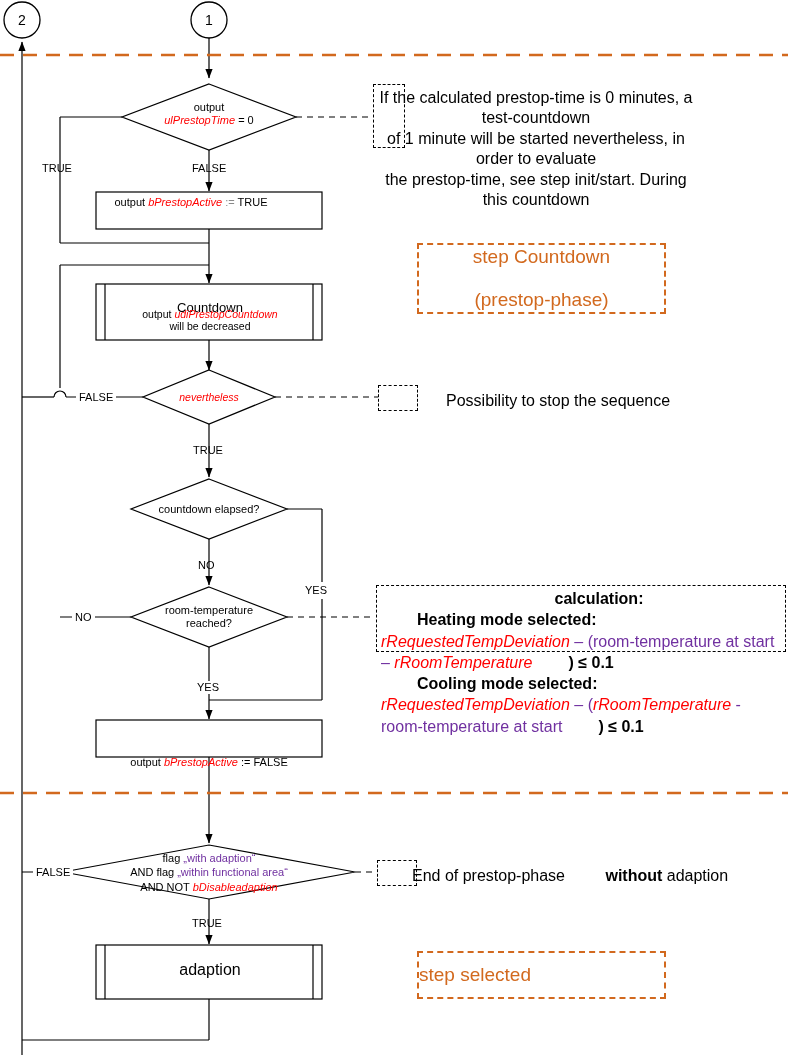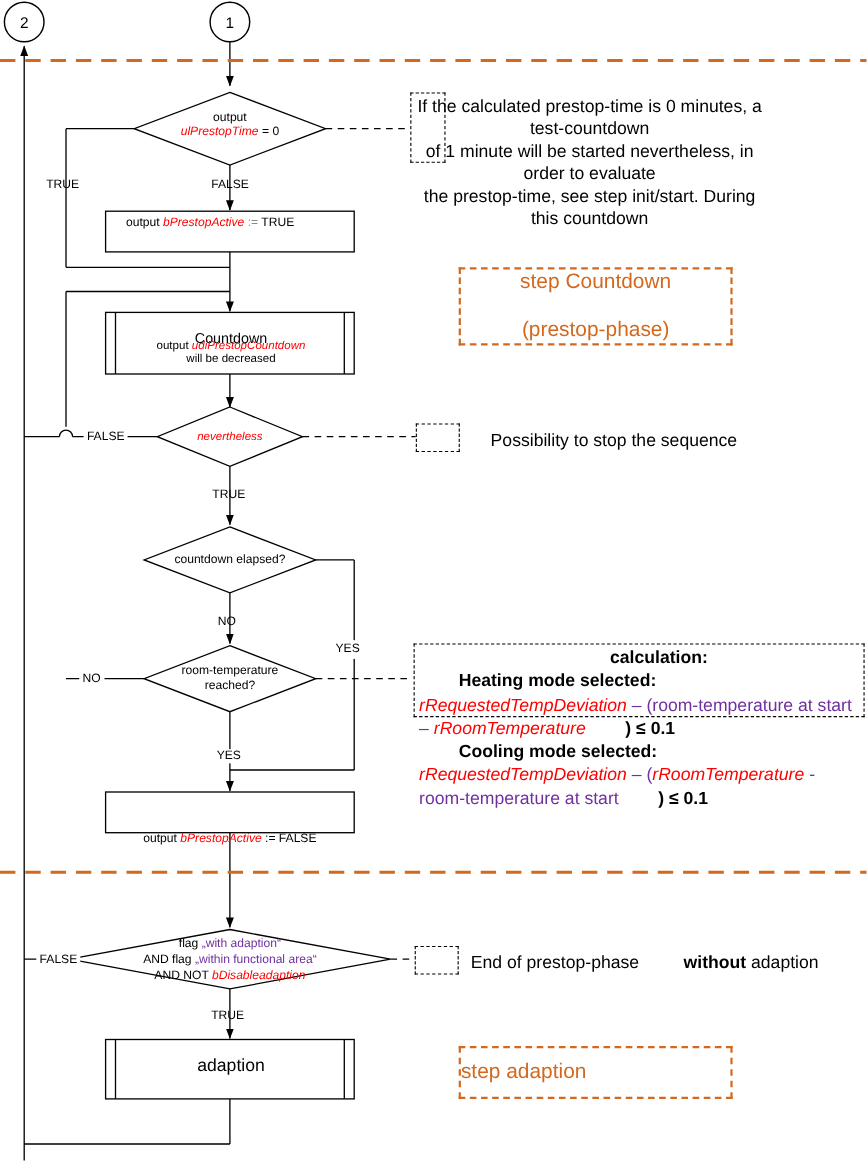--- a/index.html
+++ b/index.html
@@ -160,21 +160,21 @@
   <div class="lbl" style="left:33px;top:866px;background:#fff;padding:0 3px;">FALSE</div>
   <div class="lbl" style="left:192px;top:917px;">TRUE</div>
 
   <div class="lbl ctr" style="left:110px;top:961px;width:200px;font-size:16px;">adaption</div>
 
   <div class="orangebox" style="left:417px;top:243px;width:245px;height:67px;flex-direction:column;">
     <div>step Countdown</div>
     <div>(prestop-phase)</div>
   </div>
   <div class="orangebox" style="left:417px;top:951px;width:245px;height:44px;">
-    <div>step adaption</div>
+    <div>step selected</div>
   </div>
 
   <div class="notebox" style="left:373px;top:84px;width:30px;height:62px;"></div>
   <div class="notetext ctr" style="left:376px;top:88px;width:320px;">
     <div>If the calculated prestop-time is 0 minutes, a test-countdown</div>
     <div>of 1 minute will be started nevertheless, in order to evaluate</div>
     <div> the prestop-time, see step init/start. During this countdown</div>
   </div>
 
   <div class="notebox" style="left:378px;top:385px;width:38px;height:24px;"></div>
@@ -187,17 +187,17 @@
     <div>
       <span class="red">rRequestedTempDeviation</span><span class="purple"> – (room-temperature at start – </span><span class="red">rRoomTemperature</span><span class="bold">) ≤ 0.1</span>
     </div>
     <div class="bold">Cooling mode selected:</div>
     <div>
       <span class="red">rRequestedTempDeviation</span><span class="purple"> – (</span><span class="red">rRoomTemperature</span><span class="purple"> - room-temperature at start</span><span class="bold">) ≤ 0.1</span>
     </div>
   </div>
 
   <div class="notebox" style="left:377px;top:860px;width:38px;height:24px;"></div>
-  <div class="notetext" style="left:428px;top:866px;">
+  <div class="notetext" style="left:412px;top:866px;">
     <span>End of prestop-phase </span><span class="bold">without</span><span> adaption</span>
   </div>
 
 </div>
 
 </body></html>

